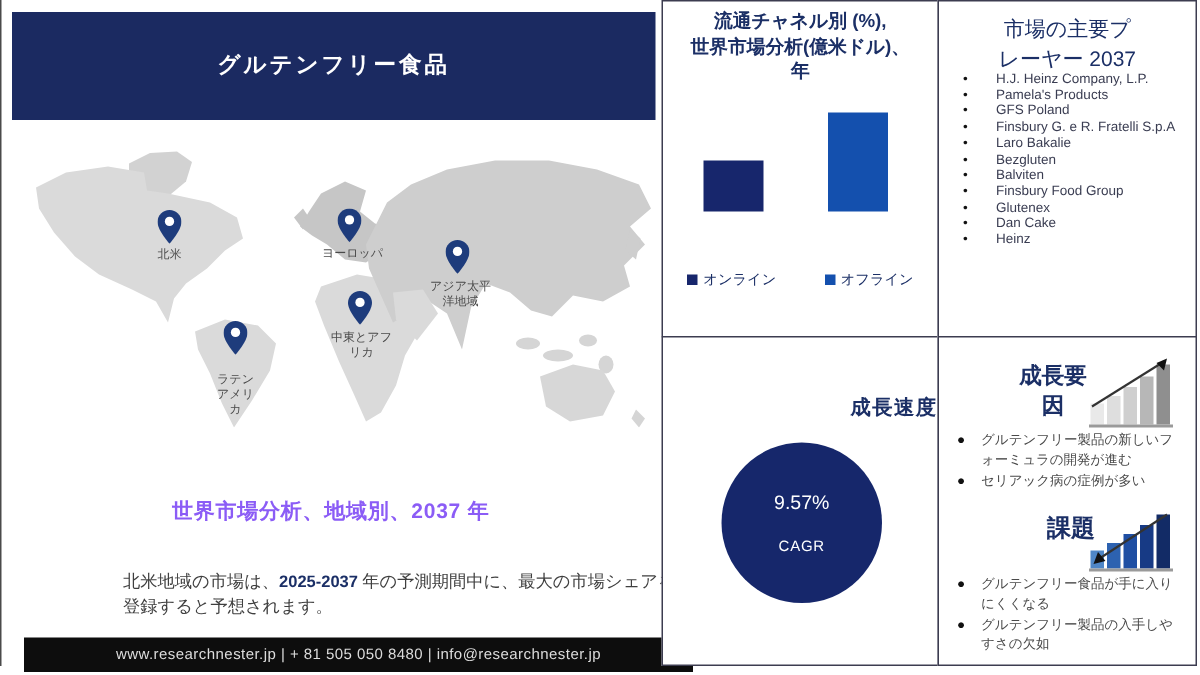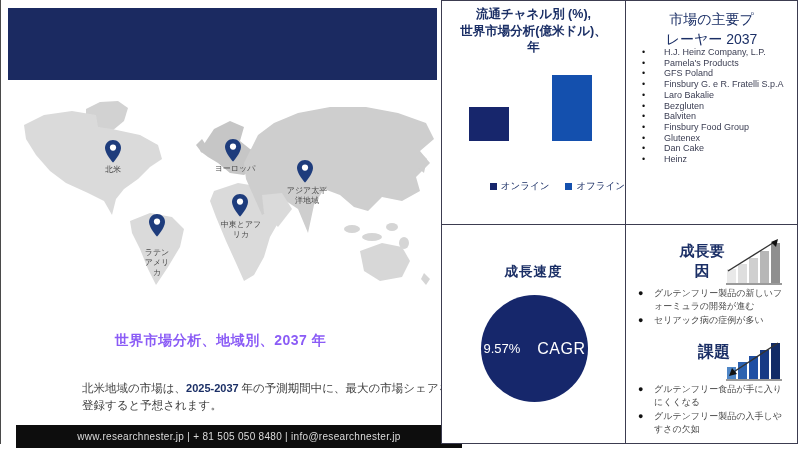--- a/index.html
+++ b/index.html
@@ -30,32 +30,32 @@
   #mid-bottom{left:441px;top:224px;width:185px;height:220px;}
   #right-top{left:625px;top:0;width:173px;height:225px;}
   #right-bottom{left:625px;top:224px;width:173px;height:220px;}
   
   .dist-title{position:absolute;left:0;top:5px;width:100%;text-align:center;
               font-size:12.5px;font-weight:bold;color:#1b2f66;line-height:1.32;}
   .bar-area{position:absolute;left:0;top:73px;width:100%;height:67px;}
   .bar{position:absolute;bottom:0;width:40px;}
   .bar.online{left:27px;}
   .bar.offline{left:110px;}
-  .legend{position:absolute;left:0;top:179px;width:100%;display:flex;justify-content:flex-end;gap:16px;}
+  .legend{position:absolute;left:0;top:179px;width:100%;display:flex;justify-content:center;gap:32px;}
   .legend-item{display:flex;align-items:center;gap:4px;}
   .legend-sq{width:7px;height:7px;display:inline-block;}
   .legend-item span.txt{font-size:9.5px;color:#1b2f66;}
   
-  .gr-title{position:absolute;left:0;top:38px;width:100%;text-align:center;
+  .gr-title{position:absolute;left:0;top:38px;width:100%;text-align:right;
             font-size:13.5px;font-weight:bold;color:#1b2f66;letter-spacing:1px;}
   .cagr-circle{position:absolute;left:39px;top:70px;width:107px;height:107px;border-radius:50%;
-               background:#16276b;display:flex;flex-direction:row;align-items:center;
+               background:#16276b;display:flex;flex-direction:column;align-items:center;
                justify-content:center;gap:17px;}
   .cagr-circle .v{color:#ffffff;font-size:13px;}
-  .cagr-circle .l{color:#ffffff;font-size:16px;letter-spacing:0.5px;}
+  .cagr-circle .l{color:#ffffff;font-size:10px;letter-spacing:0.5px;}
   
   .pl-title{position:absolute;left:0;top:8px;width:100%;text-align:center;
             font-size:14px;font-weight:normal;color:#1b2f66;line-height:1.45;}
   .pl-list{position:absolute;left:14px;top:46px;width:150px;margin:0;padding:0;list-style:none;}
   .pl-list li{display:flex;font-size:9px;color:#3a3d52;line-height:10.7px;}
   .pl-list .dot{width:22px;flex:0 0 22px;text-align:left;padding-left:2px;color:#111;}
   
   .rb-head{position:absolute;text-align:center;font-weight:bold;color:#1b2f66;margin-left:28px;}
   #growth-head{left:22px;top:16px;width:52px;font-size:15px;line-height:1.3;}
   #challenge-head{left:22px;top:117px;width:76px;font-size:16px;}
@@ -68,20 +68,21 @@
   .rb-list li{display:flex;font-size:9px;color:#4a4a4a;line-height:1.4;margin-bottom:2px;}
   .rb-list .dot{width:16px;flex:0 0 16px;color:#111;}
 </style>
 </head>
 <body>
 
 <div class="canvas">
   <div class="edge-left"></div>
 
   <div class="header-box">
+    <div class="line">グルテンフリー食品</div>
   </div>
 
   <div class="map-wrap">
     <svg class="world" width="440" height="190" viewBox="0 0 440 190">
       <path d="M86 14 L100 7 L118 6 L128 13 L124 26 L112 36 L96 32 L86 24 Z" fill="#d2d2d2"></path>
       <path d="M24 30 L44 20 L72 16 L96 20 L98 32 L112 34 L140 40 L158 50 L162 64 L150 72 L138 84 L124 94 L116 104 L112 120 L104 106 L88 98 L66 88 L50 76 L36 60 L26 44 Z" fill="#dadada"></path>
       <path d="M130 126 L150 118 L172 122 L184 134 L180 152 L168 172 L156 190 L148 174 L140 154 L132 138 Z" fill="#dadada"></path>
       <path d="M196 50 L202 44 L206 50 L202 58 Z" fill="#c6c6c6"></path>
       <path d="M214 34 L230 26 L244 32 L240 46 L250 54 L262 58 L256 72 L244 80 L230 78 L218 68 L208 62 L200 56 L206 46 Z" fill="#c6c6c6"></path>
       <path d="M214 96 L238 88 L262 92 L284 100 L288 112 L278 128 L270 142 L264 162 L254 180 L244 186 L236 168 L226 146 L216 122 L210 106 Z" fill="#dadada"></path>

